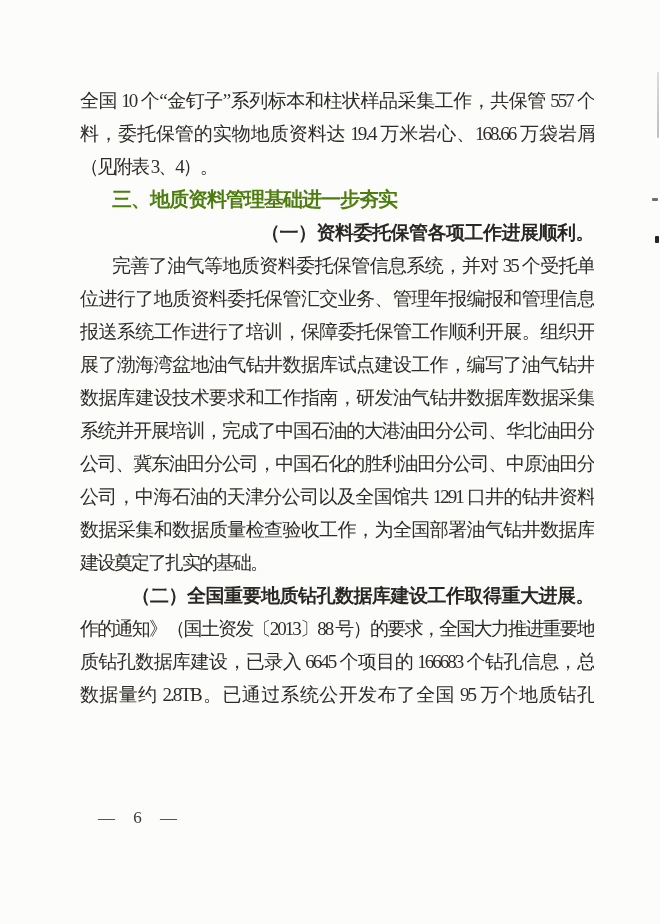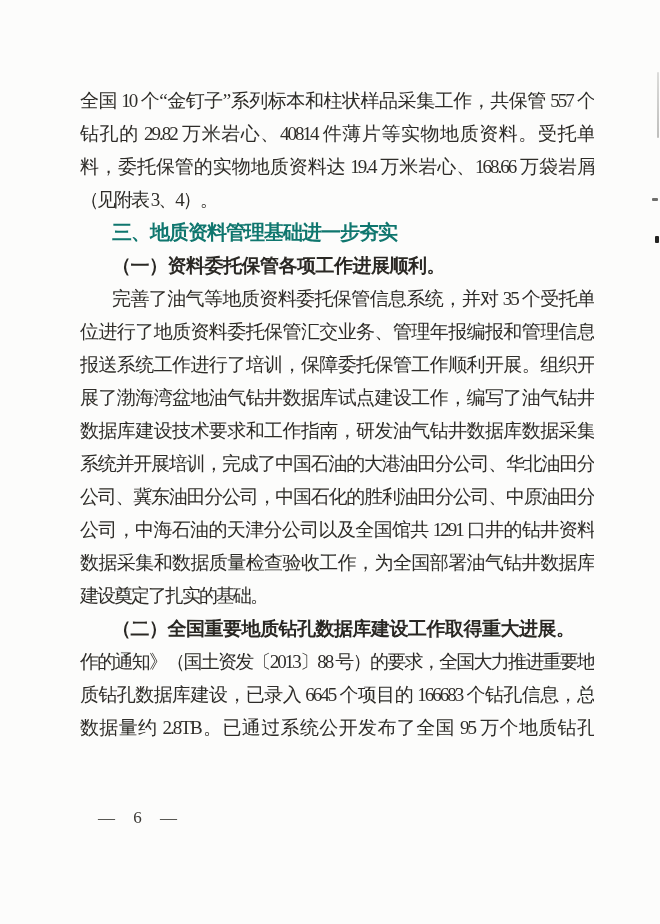--- a/index.html
+++ b/index.html
@@ -40,27 +40,28 @@
     text-align-last: justify;
   }
   .line.indent {
     text-indent: 32px;
   }
   .line.h-bold {
     font-family: "Liberation Sans", "DejaVu Sans", sans-serif;
     font-weight: 700;
     font-size: 20px;
     letter-spacing: -1px;
-    color: #0f766e;
+    color: #4d7c0f;
   }
   .line.h-kai {
     font-weight: 700;
     font-size: 19px;
     letter-spacing: -0.5px;
     color: #2a2824;
+    text-align: right;
   }
   .footer-pagenum {
     position: absolute;
     left: 98px;
     top: 808px;
     font-size: 17px;
     letter-spacing: 1px;
     word-spacing: 12px;
     color: #3a3834;
   }
@@ -94,21 +95,20 @@
     opacity: 0.7;
   }
 </style>
 </head>
 <body>
 
 <div class="page">
 
   <div class="text-block">
       <div class="line justify">全国 10 个“金钉子”系列标本和柱状样品采集工作，共保管 557 个</div>
-      <div class="line justify">钻孔的 29.82 万米岩心、40814 件薄片等实物地质资料。受托单</div>
       <div class="line justify">料，委托保管的实物地质资料达 19.4 万米岩心、168.66 万袋岩屑</div>
       <div class="line">（见附表 3、4）。</div>
       <div class="line h-bold indent">三、地质资料管理基础进一步夯实</div>
       <div class="line h-kai indent">（一）资料委托保管各项工作进展顺利。</div>
       <div class="line indent justify">完善了油气等地质资料委托保管信息系统，并对 35 个受托单</div>
       <div class="line justify">位进行了地质资料委托保管汇交业务、管理年报编报和管理信息</div>
       <div class="line justify">报送系统工作进行了培训，保障委托保管工作顺利开展。组织开</div>
       <div class="line justify">展了渤海湾盆地油气钻井数据库试点建设工作，编写了油气钻井</div>
       <div class="line justify">数据库建设技术要求和工作指南，研发油气钻井数据库数据采集</div>
       <div class="line justify">系统并开展培训，完成了中国石油的大港油田分公司、华北油田分</div>

